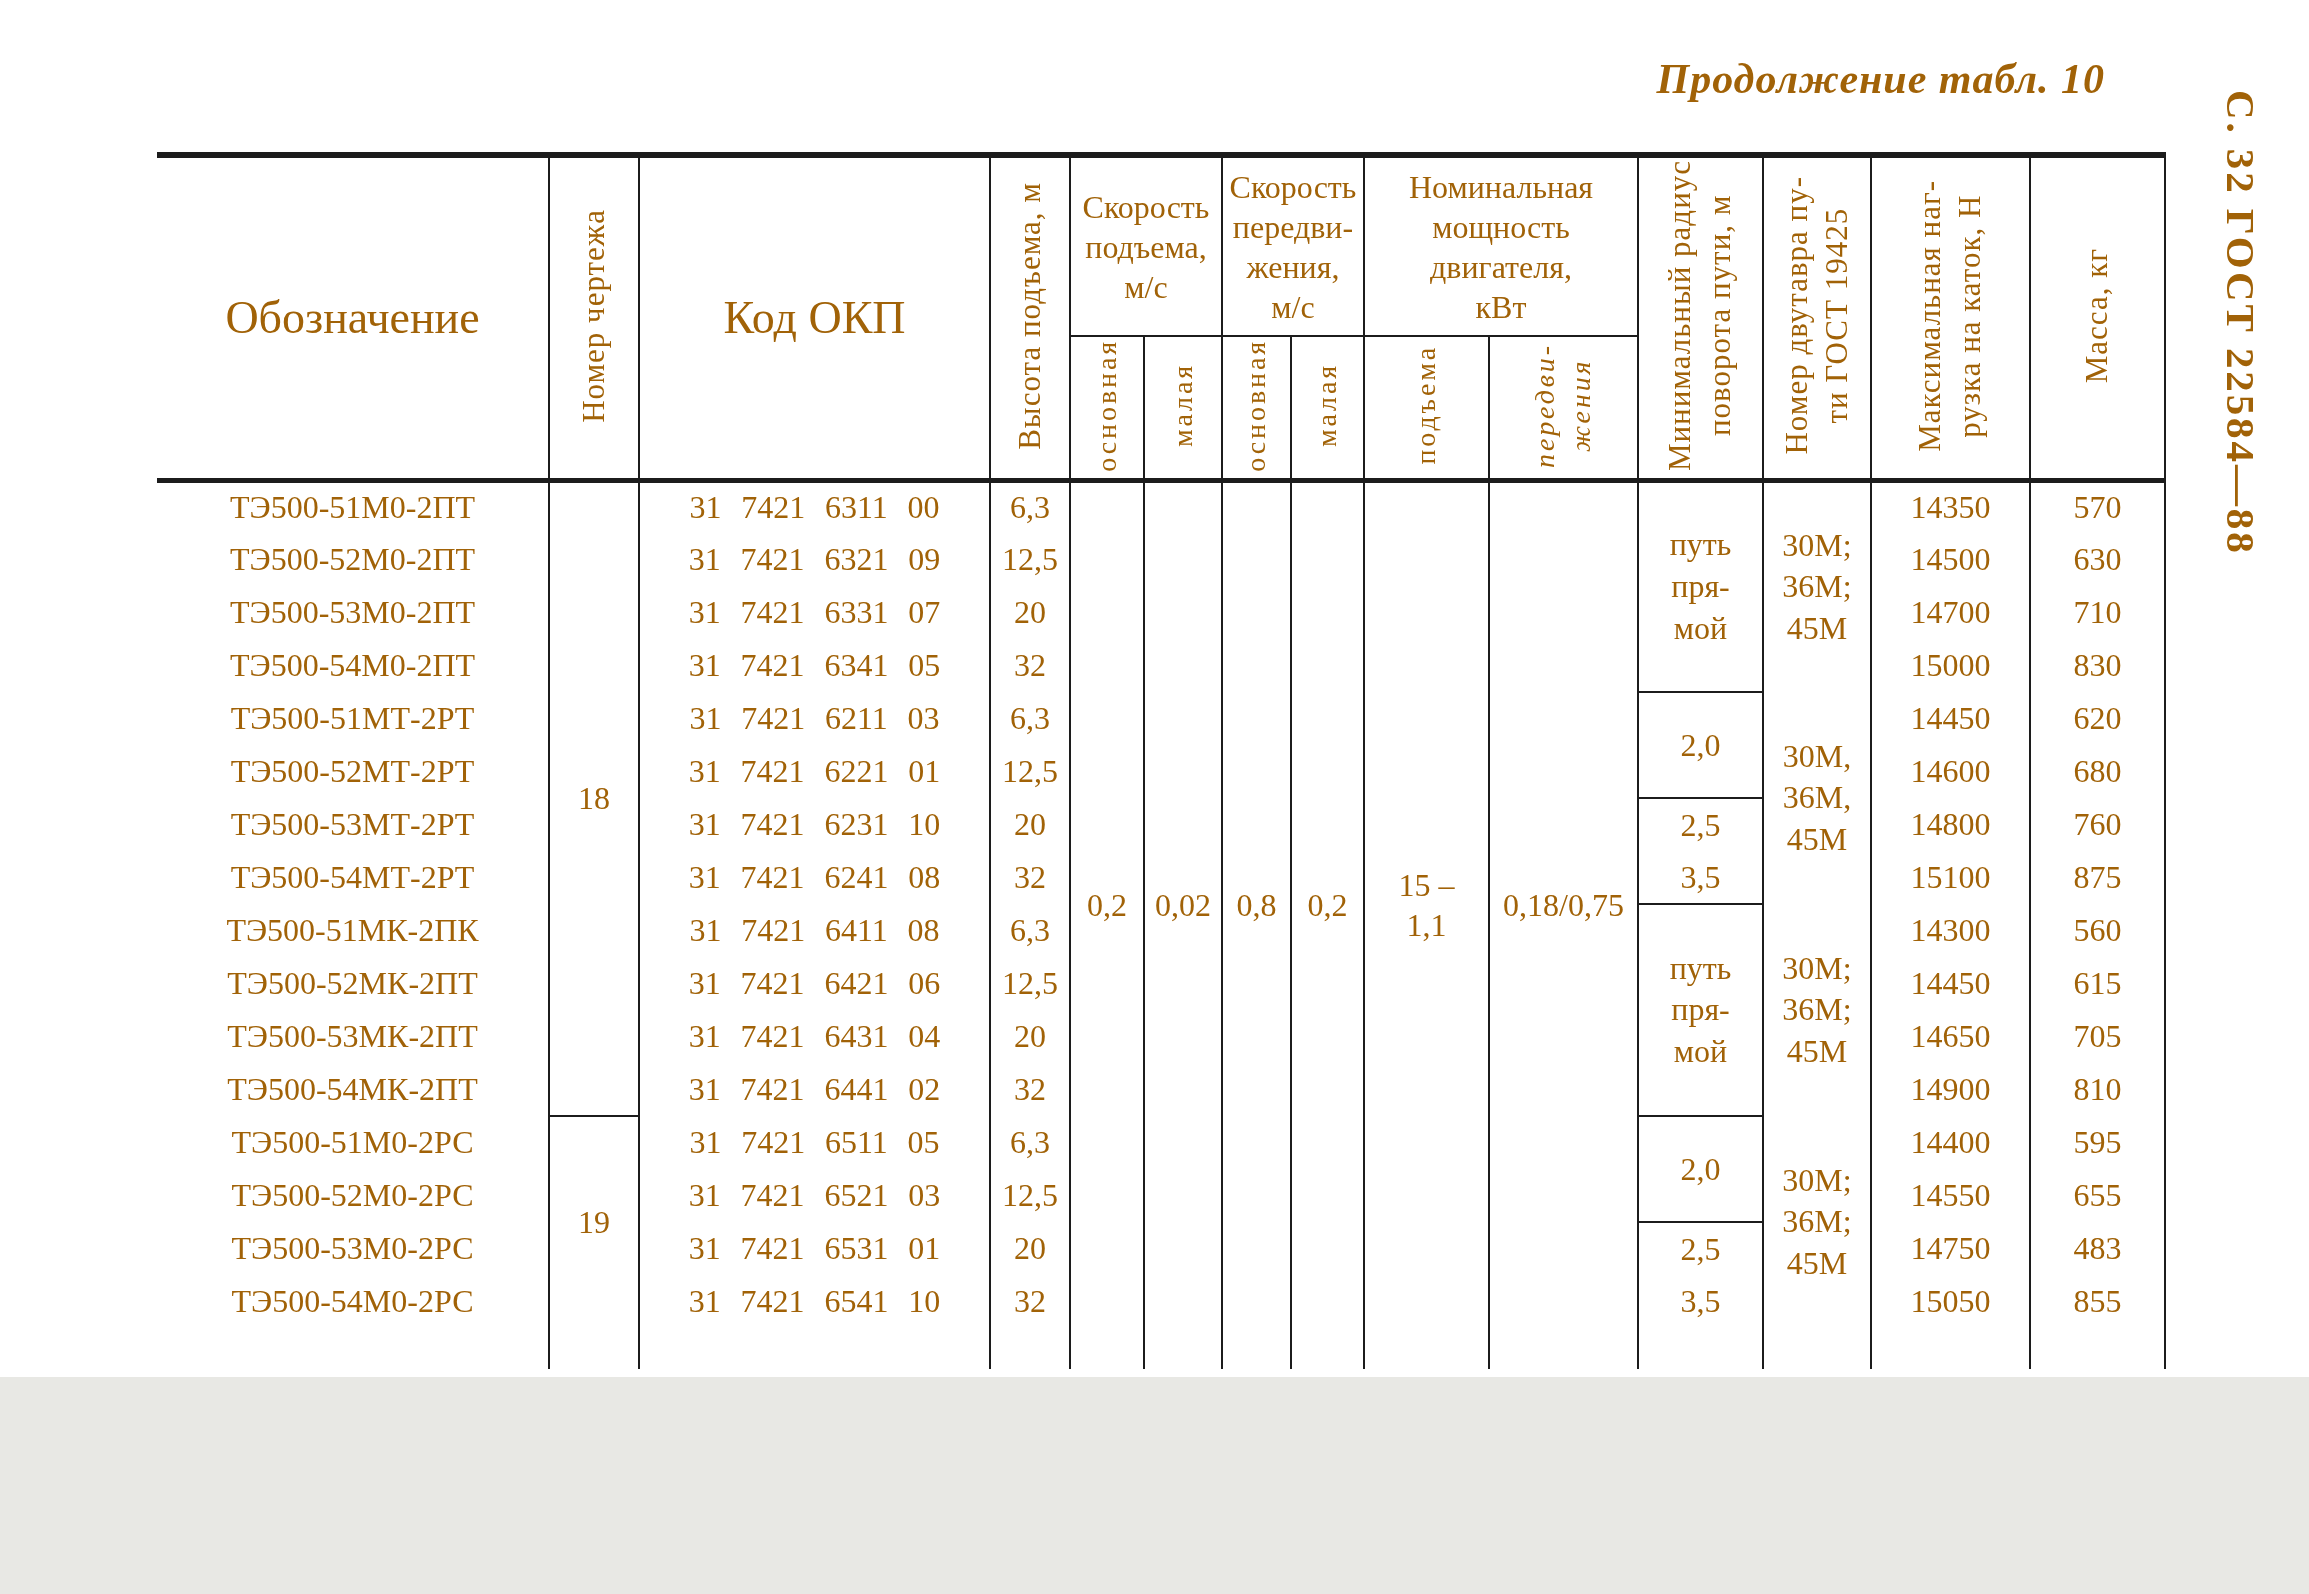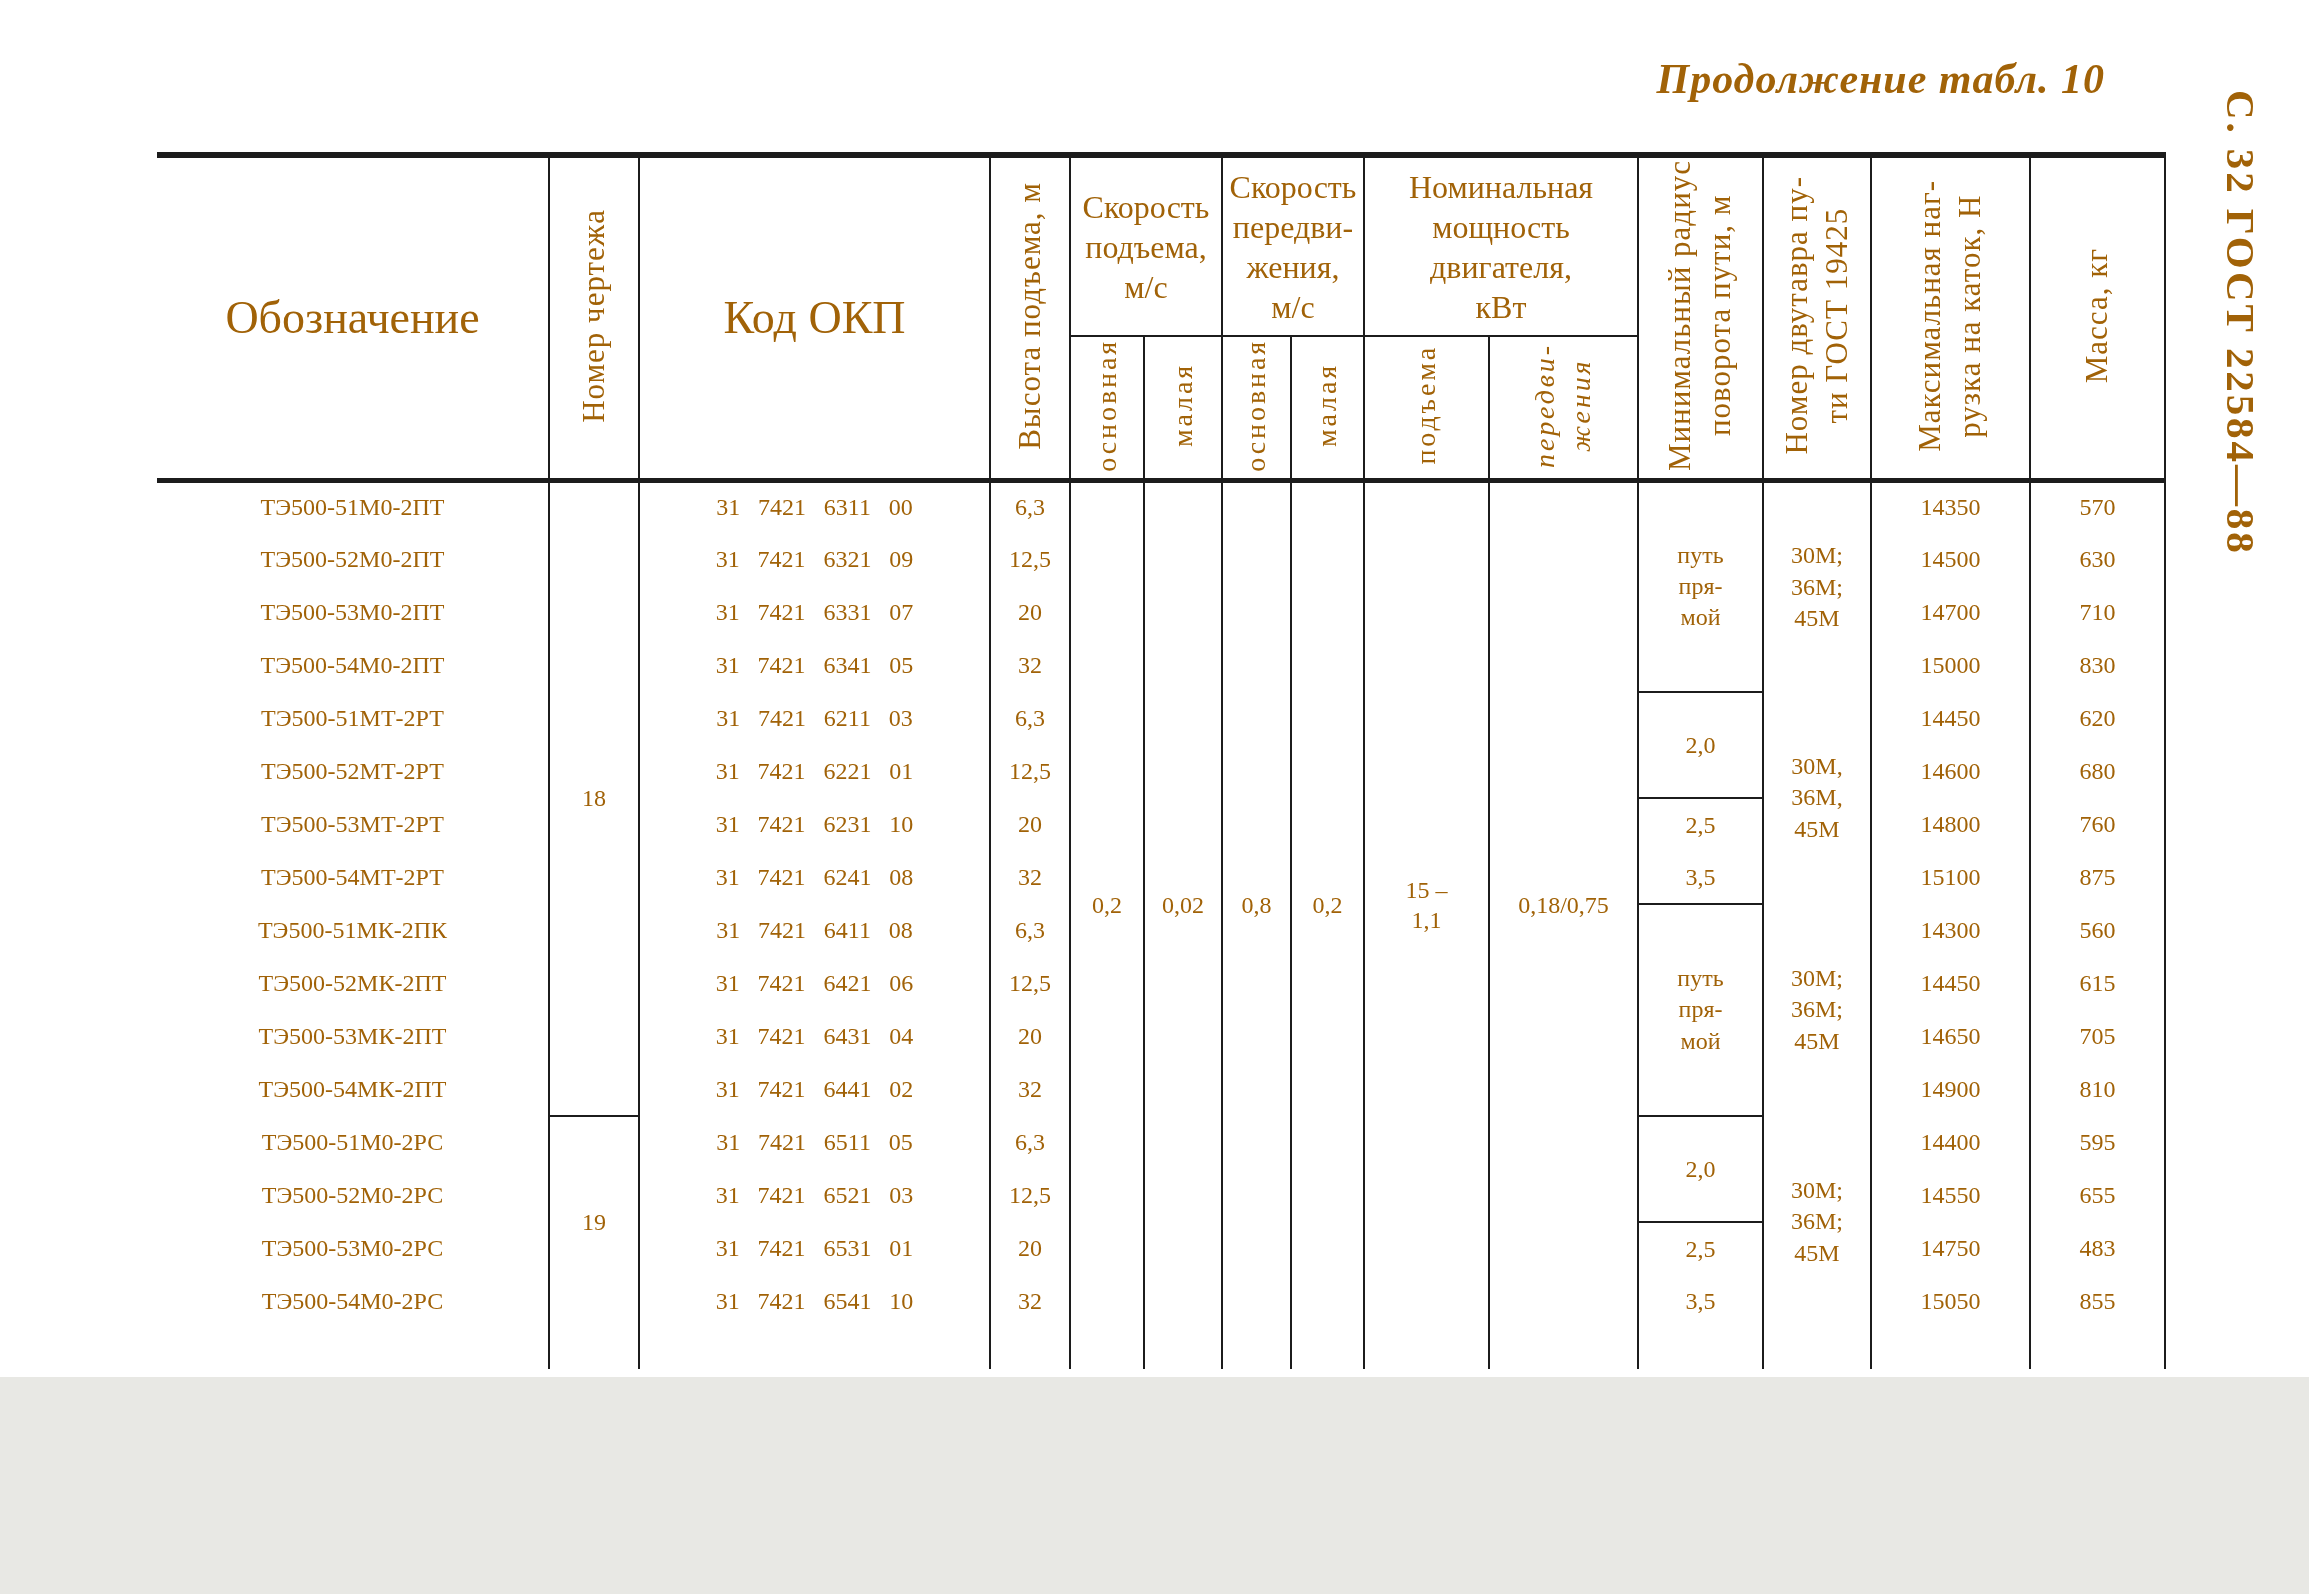--- a/index.html
+++ b/index.html
@@ -33,21 +33,21 @@
     padding:0 3.9px;
     vertical-align:middle; text-align:center;
     font-weight:normal;
     overflow:visible;
   }
   tr.h1 { height:181px; }
   tr.h2 { height:144px; }
   thead th.hb { border-bottom:5.9px solid #1c1c1c; }
   thead th.grp { border-bottom:2.9px solid #1c1c1c; font-size:32px; line-height:1.25; }
   thead th.plain { font-size:46px; }
-  tbody tr.r { height:53px; font-size:24px; }
+  tbody tr.r { height:53px; font-size:32px; }
   tbody tr.spacer { height:41px; }
   .pre { white-space:pre-line; }
   .vh {
     display:inline-block;
     writing-mode:vertical-rl;
     transform:rotate(180deg);
     white-space:pre-line;
     font-size:31px; line-height:1.3;
     letter-spacing:1px;
   }

